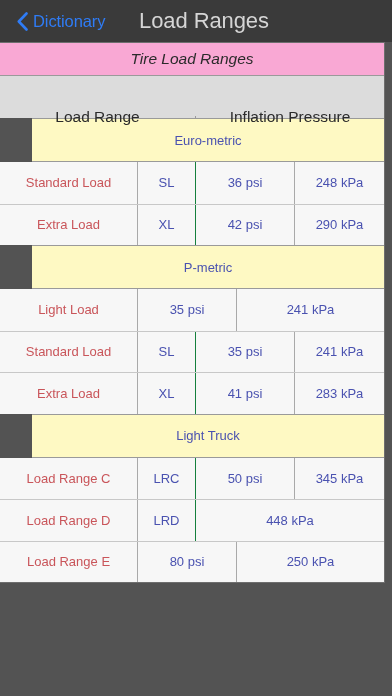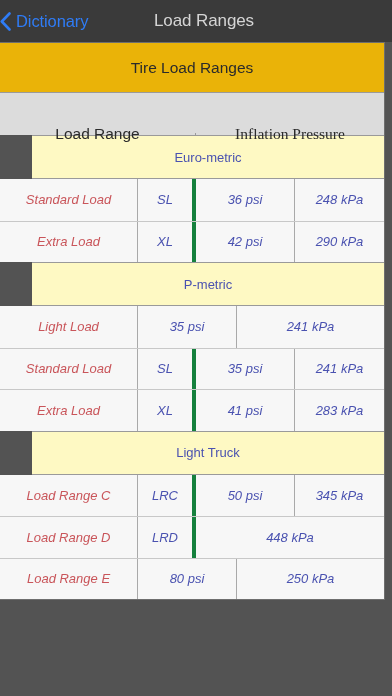--- a/index.html
+++ b/index.html
@@ -13,79 +13,80 @@
 
   
   .navbar {
     height:42px; width:100%;
     background:#3a3a3a;
     display:flex; align-items:center;
     position:relative;
   }
   .back-btn {
     display:flex; align-items:center;
-    padding-left:0; gap:5px;
+    padding-left:17px; gap:5px;
     cursor:pointer; z-index:2;
   }
   .chevron-icon { display:block; width:11px; height:19px; }
   .back-label {
     color:#2f7cf6; font-size:16.5px; letter-spacing:-0.1px;
   }
   .nav-title {
     position:absolute; left:0; right:0; top:0; bottom:0;
     display:flex; align-items:center; justify-content:center;
-    color:#d5d5d5; font-size:17px; letter-spacing:-0.1px;
+    color:#d5d5d5; font-size:22px; letter-spacing:-0.1px;
     pointer-events:none;
     padding-left:16px;
   }
 
   
   .table-wrap {
     width:385px;
     border-top:1px solid #6e6e6e;
     border-right:1px solid #6e6e6e;
     border-bottom:1px solid #6e6e6e;
   }
 
   
   .banner {
-    height:50px; background:#eab308;
+    height:33px; background:#f9a8d4;
     display:flex; align-items:center; justify-content:center;
     color:#2b2b2b; font-size:15.5px;
     border-bottom:1px solid #9a9a9a;
+    font-style:italic;
   }
 
   
   .col-head { display:flex; height:42px; background:#dcdcdc; }
   .col-head .ch {
     display:flex; align-items:center; justify-content:center;
     color:#2b2b2b; font-size:15.5px;margin-top:40px;
   }
   .ch-left  { width:196px; border-right:1px solid #9a9a9a; }
-  .ch-right { flex:1;font-family:Liberation Serif, serif; }
+  .ch-right { flex:1; }
 
   
   .section-band {
     height:44px; background:#fef9c3;
     display:flex; align-items:center; justify-content:center;
     color:#4a52b0; font-size:13px;
     border-top:1px solid #9a9a9a;
     border-bottom:1px solid #9a9a9a;
     margin-left:32px;
   }
 
   
-  .row { display:flex; height:41.5px; background:#f7f7f7;font-style:italic; }
+  .row { display:flex; height:41.5px; background:#f7f7f7; }
   .row + .row { border-top:1px solid #c8c8c8;justify-content:flex-end; }
   .cell {
     display:flex; align-items:center; justify-content:center;
     font-size:13px;
   }
   .c-name  { width:138px; color:#c9555a; border-right:1px solid #a9a9a9; }
-  .c-code  { width:58px;  color:#4a52b0; border-right:4px solid #15803d; }
+  .c-code  { width:58px;  color:#4a52b0; border-right:1px solid #15803d; }
   .c-psi   { width:99px;  color:#4a52b0; border-right:1px solid #a9a9a9; }
   .c-kpa   { flex:1;      color:#4a52b0; }
 </style>
 </head>
 <body>
 
 <div class="navbar">
   <div class="back-btn">
     <span class="chevron-icon">
       <svg viewBox="0 0 11 19" width="11" height="19" aria-hidden="true">

